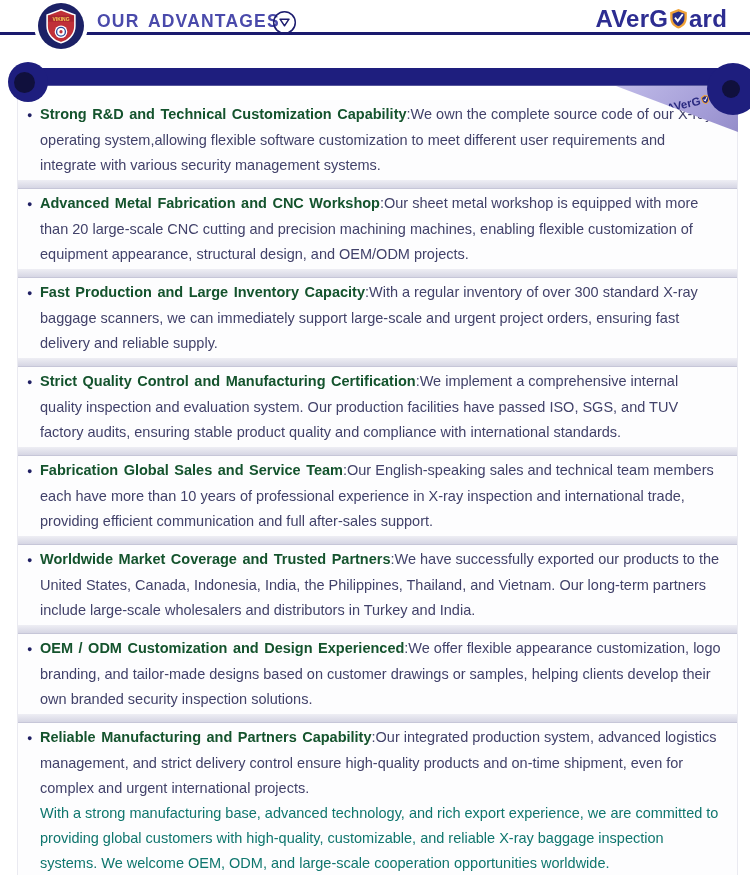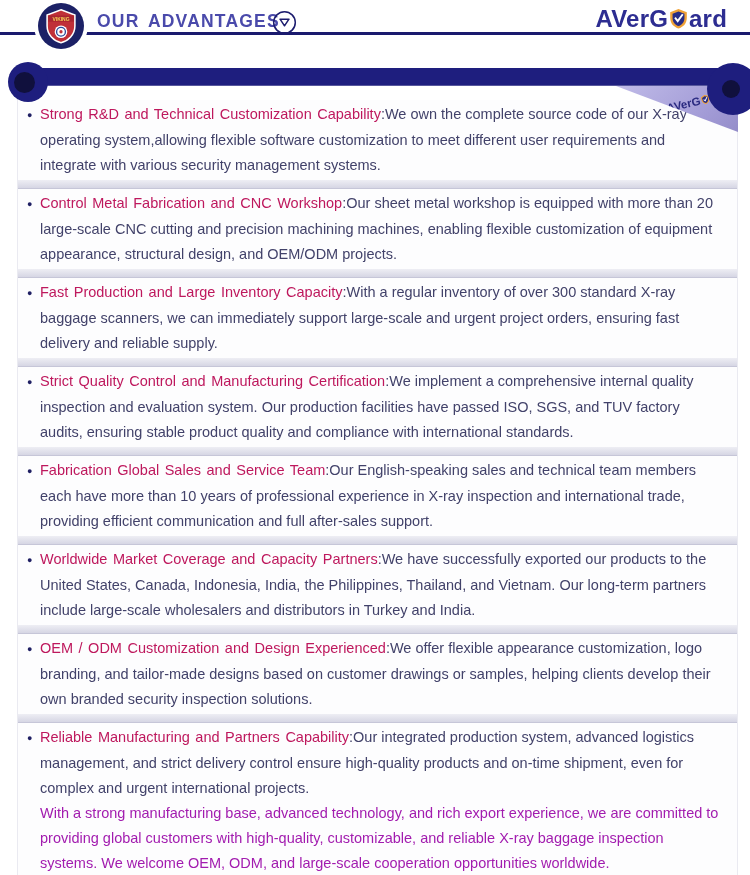--- a/index.html
+++ b/index.html
@@ -38,23 +38,23 @@
 
   
   .rows{position:absolute;top:86px;left:18px;width:719px;padding-top:14px;z-index:2;
         box-shadow:0 0 0 1px rgba(196,196,214,.35);background:#ffffff;}
   .adv-row{background:#fdfdfe;padding:2px 14px 2px 22px;line-height:25px;
            font-size:14.5px;color:#42426a;}
   .adv-sep{height:8px;background:linear-gradient(180deg,#eeeef4,#d6d6e4);
            border-bottom:1px solid #c6c6d8;}
   .bullet{display:inline-block;width:13px;margin-left:-13px;color:#1f1f63;
           font-size:9px;vertical-align:1px;}
-  .adv-heading{font-weight:normal;color:#be185d;word-spacing:1.5px;margin-top:24px;}
+  .adv-heading{font-weight:bold;color:#14532d;word-spacing:1.5px;margin-top:24px;}
   .adv-body{color:#42426a;}
-  .adv-body2{color:#a21caf;}
+  .adv-body2{color:#0f766e;}
 </style>
 </head>
 <body>
 
 <div class="hdr">
   <div class="hdr-line"></div>
 
   <div class="badge">
     <svg viewBox="0 0 48 48" width="46" height="46">
       <circle cx="24" cy="24" r="23" fill="#1c2166"></circle>
@@ -103,41 +103,41 @@
 </div>
 
 <div class="rows">
 
   <div class="adv-row">
     <span class="bullet">●</span><span class="adv-heading">Strong R&amp;D and Technical Customization Capability</span><span class="adv-body">:We own the complete source code of our X-ray operating system,allowing flexible software customization to meet different user requirements and integrate with various security management systems.</span>
   </div>
   <div class="adv-sep"></div>
 
   <div class="adv-row">
-    <span class="bullet">●</span><span class="adv-heading">Control Metal Fabrication and CNC Workshop</span><span class="adv-body">:Our sheet metal workshop is equipped with more than 20 large-scale CNC cutting and precision machining machines, enabling flexible customization of equipment appearance, structural design, and OEM/ODM projects.</span>
+    <span class="bullet">●</span><span class="adv-heading">Advanced Metal Fabrication and CNC Workshop</span><span class="adv-body">:Our sheet metal workshop is equipped with more than 20 large-scale CNC cutting and precision machining machines, enabling flexible customization of equipment appearance, structural design, and OEM/ODM projects.</span>
   </div>
   <div class="adv-sep"></div>
 
   <div class="adv-row">
     <span class="bullet">●</span><span class="adv-heading">Fast Production and Large Inventory Capacity</span><span class="adv-body">:With a regular inventory of over 300 standard X-ray baggage scanners, we can immediately support large-scale and urgent project orders, ensuring fast delivery and reliable supply.</span>
   </div>
   <div class="adv-sep"></div>
 
   <div class="adv-row">
     <span class="bullet">●</span><span class="adv-heading">Strict Quality Control and Manufacturing Certification</span><span class="adv-body">:We implement a comprehensive internal quality inspection and evaluation system. Our production facilities have passed ISO, SGS, and TUV factory audits, ensuring stable product quality and compliance with international standards.</span>
   </div>
   <div class="adv-sep"></div>
 
   <div class="adv-row">
     <span class="bullet">●</span><span class="adv-heading">Fabrication Global Sales and Service Team</span><span class="adv-body">:Our English-speaking sales and technical team members each have more than 10 years of professional experience in X-ray inspection and international trade, providing efficient communication and full after-sales support.</span>
   </div>
   <div class="adv-sep"></div>
 
   <div class="adv-row">
-    <span class="bullet">●</span><span class="adv-heading">Worldwide Market Coverage and Capacity Partners</span><span class="adv-body">:We have successfully exported our products to the United States, Canada, Indonesia, India, the Philippines, Thailand, and Vietnam. Our long-term partners include large-scale wholesalers and distributors in Turkey and India.</span>
+    <span class="bullet">●</span><span class="adv-heading">Worldwide Market Coverage and Trusted Partners</span><span class="adv-body">:We have successfully exported our products to the United States, Canada, Indonesia, India, the Philippines, Thailand, and Vietnam. Our long-term partners include large-scale wholesalers and distributors in Turkey and India.</span>
   </div>
   <div class="adv-sep"></div>
 
   <div class="adv-row">
     <span class="bullet">●</span><span class="adv-heading">OEM / ODM Customization and Design Experienced</span><span class="adv-body">:We offer flexible appearance customization, logo branding, and tailor-made designs based on customer drawings or samples, helping clients develop their own branded security inspection solutions.</span>
   </div>
   <div class="adv-sep"></div>
 
   <div class="adv-row">
     <span class="bullet">●</span><span class="adv-heading">Reliable Manufacturing and Partners Capability</span><span class="adv-body">:Our integrated production system, advanced logistics management, and strict delivery control ensure high-quality products and on-time shipment, even for complex and urgent international projects.</span>

